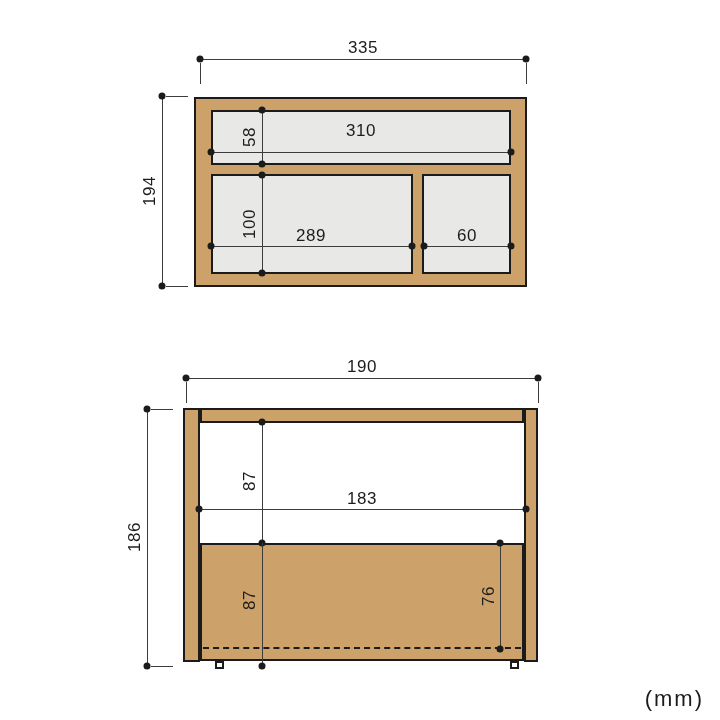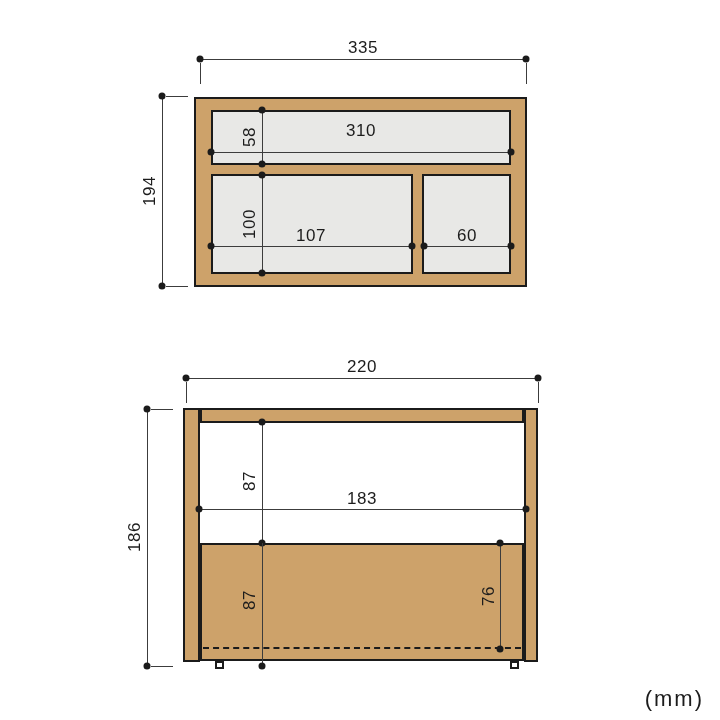--- a/index.html
+++ b/index.html
@@ -74,21 +74,21 @@
     <div class="abs dlabel-v" style="left:249px; top:137px;">58</div>
 
     <div class="abs dline-v" style="left:262px; top:175px; height:98px;"></div>
     <div class="abs dot" style="left:262px; top:175px;"></div>
     <div class="abs dot" style="left:262px; top:273px;"></div>
     <div class="abs dlabel-v" style="left:249px; top:224px;">100</div>
 
     <div class="abs dline-h" style="left:211px; top:246px; width:201px;"></div>
     <div class="abs dot" style="left:211px; top:246px;"></div>
     <div class="abs dot" style="left:412px; top:246px;"></div>
-    <div class="abs dlabel" style="left:311px; top:227px;">107</div>
+    <div class="abs dlabel" style="left:311px; top:227px;">289</div>
 
     <div class="abs dline-h" style="left:424px; top:246px; width:87px;"></div>
     <div class="abs dot" style="left:424px; top:246px;"></div>
     <div class="abs dot" style="left:511px; top:246px;"></div>
     <div class="abs dlabel" style="left:467px; top:227px;">60</div>
   </div>
 
   <div>
 
     <div class="abs wood" style="left:200px; top:408px; width:324px; height:15px;"></div>
@@ -97,21 +97,21 @@
     <div class="abs wood" style="left:200px; top:543px; width:324px; height:118px;"></div>
     <div class="abs dashed" style="left:203px; top:647px; width:318px;"></div>
     <div class="abs foot" style="left:215px; top:661px; width:9px; height:8px;"></div>
     <div class="abs foot" style="left:510px; top:661px; width:9px; height:8px;"></div>
 
     <div class="abs dline-h" style="left:186px; top:378px; width:352px;"></div>
     <div class="abs dline-v" style="left:186px; top:382px; height:21px;"></div>
     <div class="abs dline-v" style="left:538px; top:382px; height:21px;"></div>
     <div class="abs dot" style="left:186px; top:378px;"></div>
     <div class="abs dot" style="left:538px; top:378px;"></div>
-    <div class="abs dlabel" style="left:362px; top:358px;">220</div>
+    <div class="abs dlabel" style="left:362px; top:358px;">190</div>
 
     <div class="abs dline-v" style="left:147px; top:409px; height:257px;"></div>
     <div class="abs dline-h" style="left:151px; top:409px; width:22px;"></div>
     <div class="abs dline-h" style="left:151px; top:666px; width:22px;"></div>
     <div class="abs dot" style="left:147px; top:409px;"></div>
     <div class="abs dot" style="left:147px; top:666px;"></div>
     <div class="abs dlabel-v" style="left:134px; top:537px;">186</div>
 
     <div class="abs dline-v" style="left:262px; top:422px; height:121px;"></div>
     <div class="abs dot" style="left:262px; top:422px;"></div>

